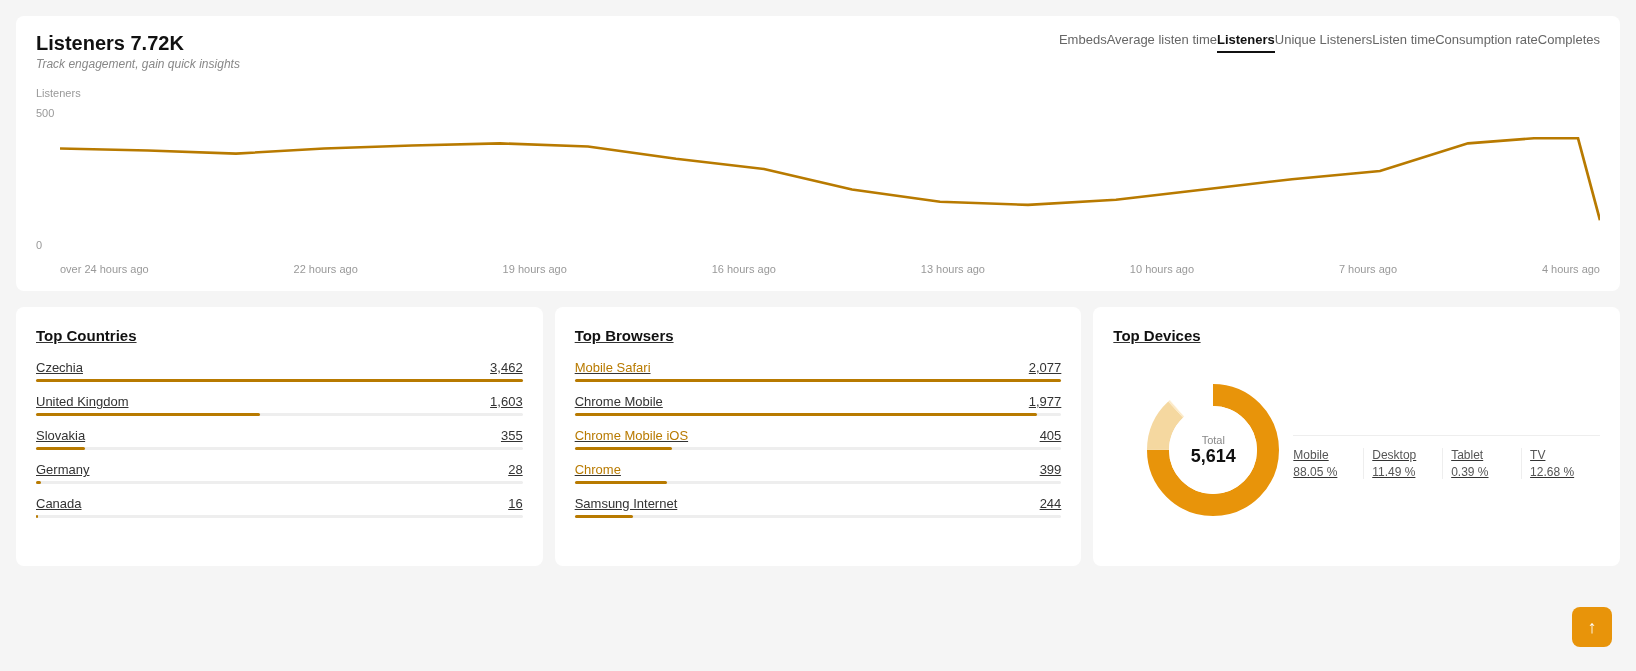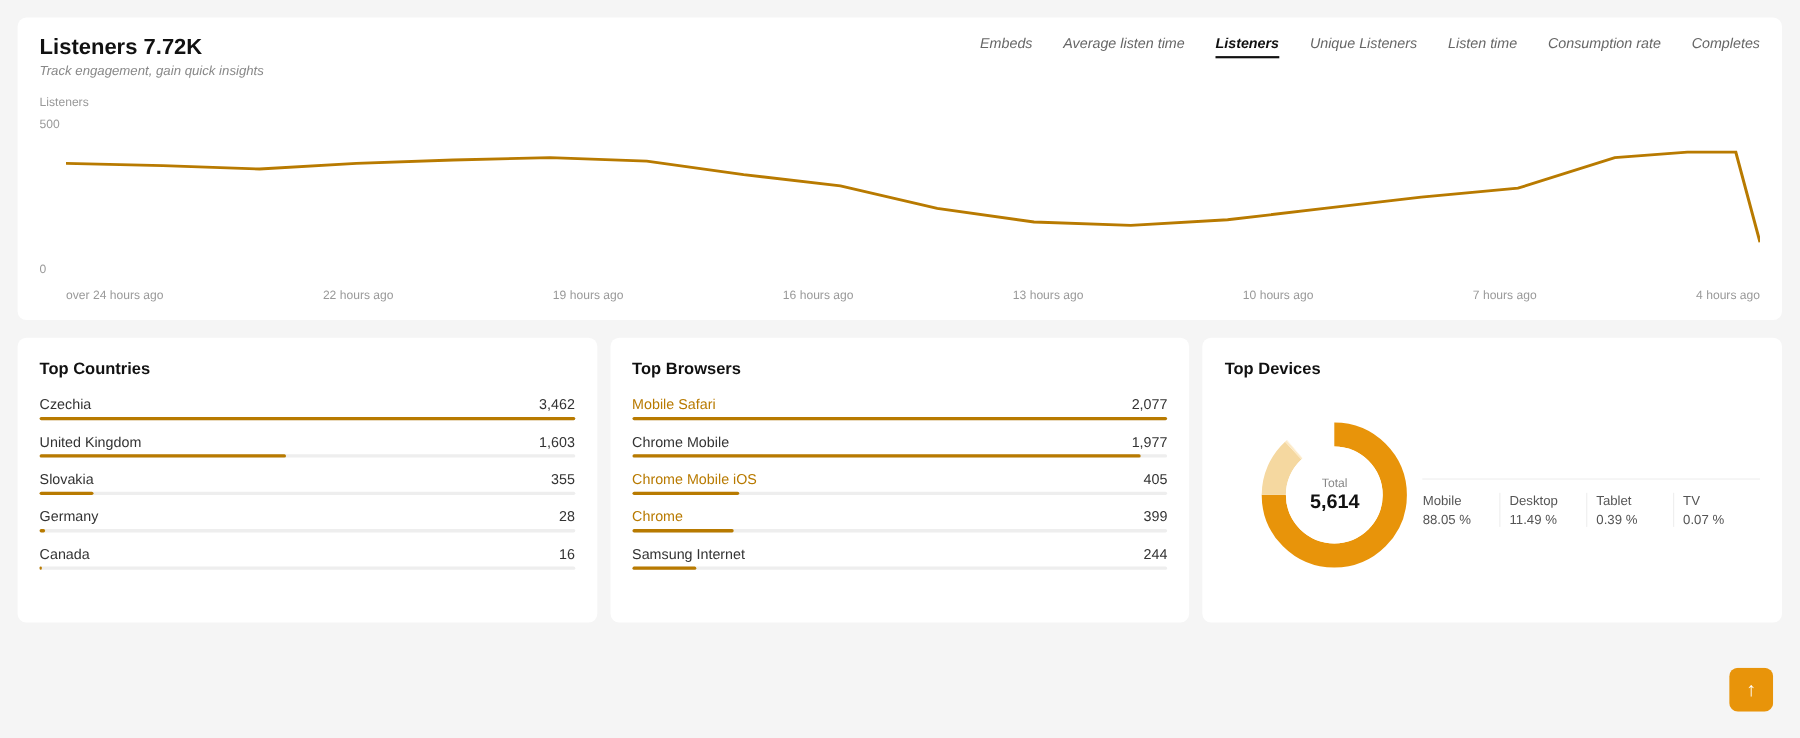--- a/index.html
+++ b/index.html
@@ -33,23 +33,21 @@
       color: #111;
     }
     .title-area p {
       font-size: 12px;
       color: #888;
       margin-top: 2px;
       font-style: italic;
     }
     .nav-tabs {
       display: flex;
-      gap: 28px;
       align-items: flex-end;
-      font-style: italic;
     }
     .nav-tab {
       font-size: 13px;
       color: #666;
       cursor: pointer;
       padding-bottom: 4px;
       border-bottom: 2px solid transparent;
       white-space: nowrap;
     }
     .nav-tab.active {
@@ -101,20 +99,21 @@
       justify-content: space-between;
       font-size: 11px;
       color: #999;
     }
 
     
     .bottom-panels {
       display: grid;
       grid-template-columns: 1fr 1fr 1fr;
       gap: 12px;
+      text-decoration: underline;
     }
     .panel {
       background: #fff;
       border-radius: 8px;
       padding: 20px 20px 16px;
     }
     .panel-title {
       font-size: 15px;
       font-weight: 700;
       color: #111;
@@ -409,21 +408,21 @@
             <div class="device-legend-item">
     <div class="device-legend-name">Desktop</div>
     <div class="device-legend-pct">11.49 %</div>
   </div>
             <div class="device-legend-item">
     <div class="device-legend-name">Tablet</div>
     <div class="device-legend-pct">0.39 %</div>
   </div>
             <div class="device-legend-item">
     <div class="device-legend-name">TV</div>
-    <div class="device-legend-pct">0.07 %</div>
+    <div class="device-legend-pct">12.68 %</div>
   </div>
           </div>
       </div>
     </div>
   </div>
 </div>
 
 <div class="scroll-top-btn">↑</div>
 
 </body></html>

